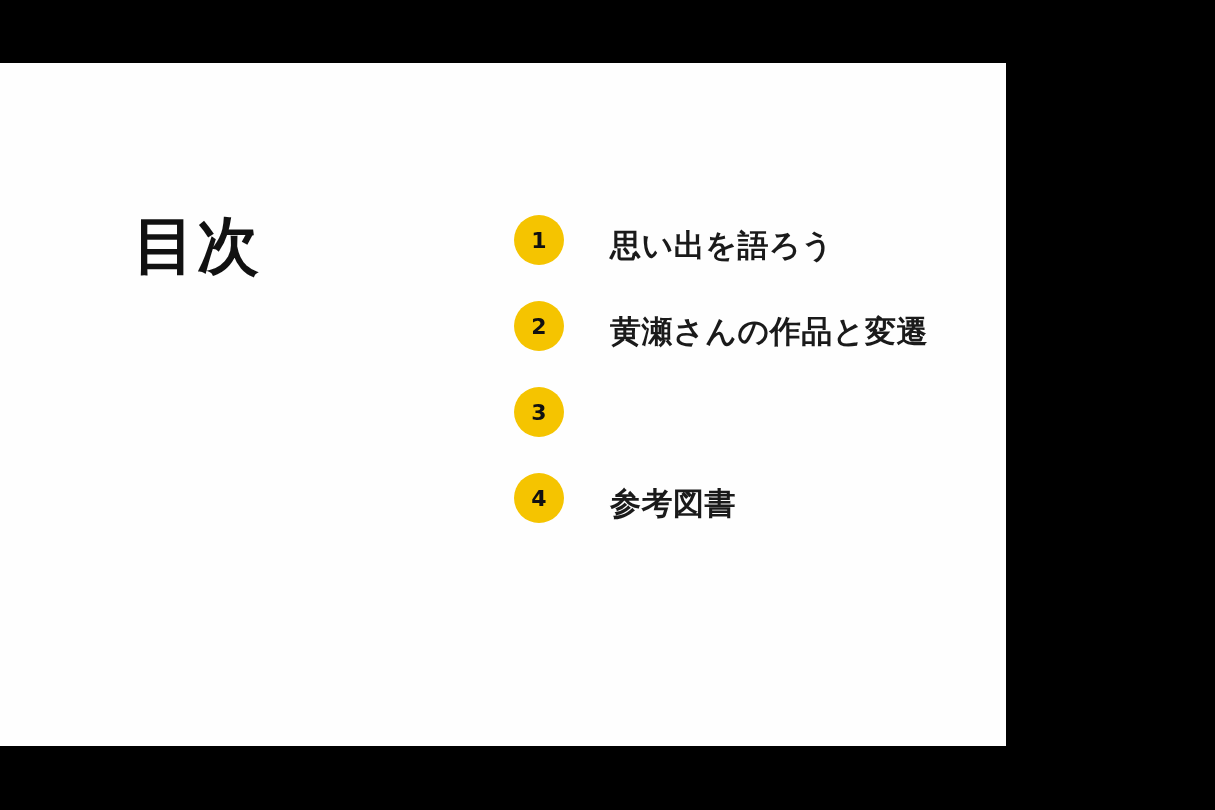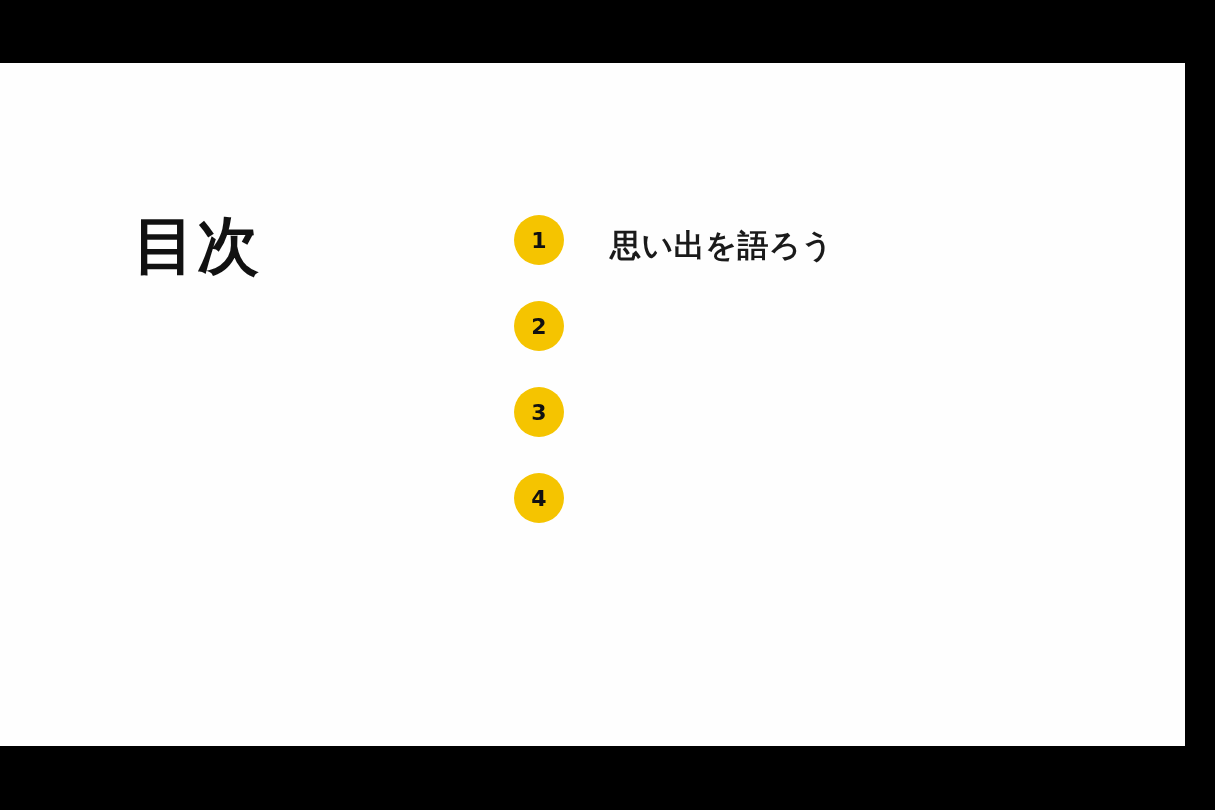--- a/index.html
+++ b/index.html
@@ -4,21 +4,21 @@
   <style>
     html, body { margin: 0; padding: 0; }
     body {
       width: 1215px; height: 810px; position: relative; overflow: hidden;
       background: #000000;
       font-family: "DejaVu Sans", "Liberation Sans", sans-serif;
     }
     .bar-top { position: absolute; left: 0; top: 0; width: 1215px; height: 63px; background: #000; }
     .bar-bottom { position: absolute; left: 0; top: 746px; width: 1215px; height: 64px; background: #000; }
     .slide {
-      position: absolute; left: 0; top: 63px; width: 1185px; height: 683px;
+      position: absolute; left: 0; top: 63px; width: 1006px; height: 683px;
       background: #fefefe;
     }
     .title {
       position: absolute; left: 133px; top: 152px;
       font-size: 62px; font-weight: bold; color: #111111;
       letter-spacing: 2px; line-height: 1;
     }
     .toc { position: absolute; left: 514px; top: 151px; }
     .toc-item {
       position: absolute; left: 0; height: 52px;
@@ -45,23 +45,25 @@
 <div class="slide">
   <div class="title">目次</div>
 
   <div class="toc">
     <div class="toc-item" style="top:0px;">
       <div class="badge" style="background: rgb(245, 196, 0);">1</div>
       <div class="label">思い出を語ろう</div>
     </div>
     <div class="toc-item" style="top:86px;">
       <div class="badge" style="background: rgb(245, 196, 0);">2</div>
+      <div class="label">黄瀬さんの作品と変遷</div>
     </div>
     <div class="toc-item" style="top:172px;">
       <div class="badge" style="background: rgb(245, 196, 0);">3</div>
     </div>
     <div class="toc-item" style="top:258px;">
       <div class="badge" style="background: rgb(245, 196, 0);">4</div>
+      <div class="label">参考図書</div>
     </div>
   </div>
 </div>
 
 <div class="bar-bottom"></div>
 
 </body></html>

